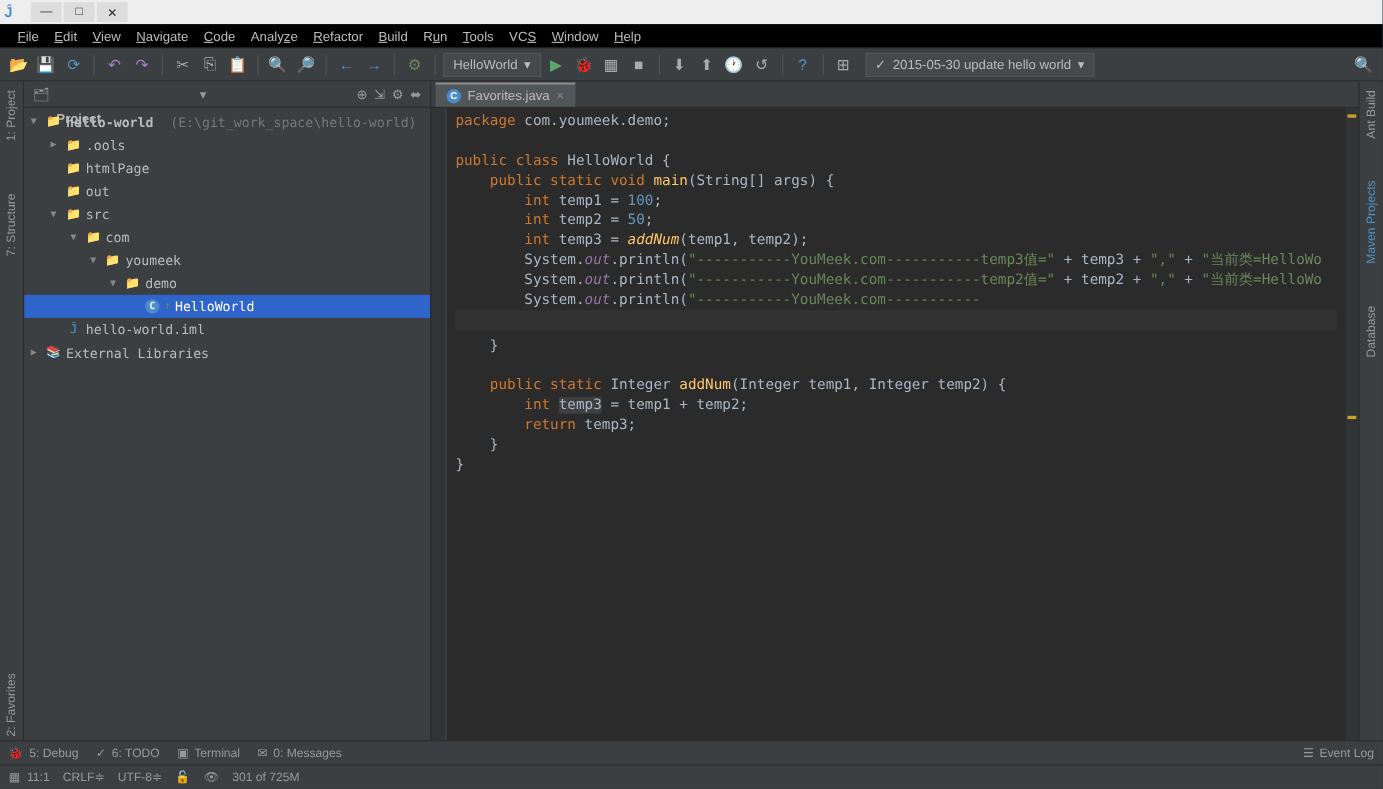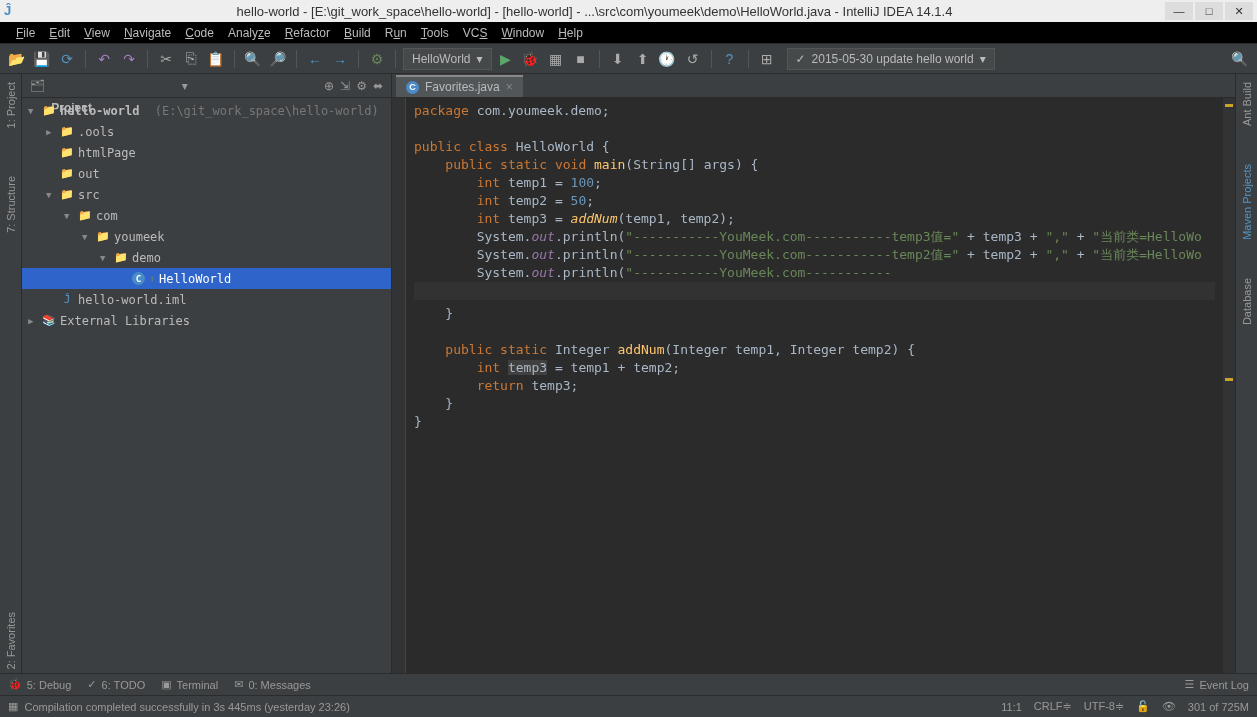--- a/index.html
+++ b/index.html
@@ -51,21 +51,20 @@
 .status-right { display: flex; gap: 12px; align-items: center; }
 .dim { color: #777; }
 .marker-bar { width: 12px; background: #313335; position: relative; }
 .marker { position: absolute; width: 8px; height: 3px; left: 2px; }
 </style>
 </head>
 <body>
 
 <div class="titlebar">
   <span class="titlebar-icon">Ĵ</span>
-  <span class="titlebar-title">hello-world - [E:\git_work_space\hello-world] - [hello-world] - ...\src\com\youmeek\demo\HelloWorld.java - IntelliJ IDEA 14.1.4</span>
   <div class="titlebar-buttons">
     <div class="titlebar-btn">—</div>
     <div class="titlebar-btn">□</div>
     <div class="titlebar-btn">✕</div>
   </div>
 </div>
 
 <div class="menubar">
   <span class="menu-item"><u>F</u>ile</span>
   <span class="menu-item"><u>E</u>dit</span>
@@ -250,21 +249,20 @@
     </span>
   <span style="flex:1"></span>
   <span class="bottom-tab">
       <span>☰</span>
       <span>Event Log</span>
     </span>
 </div>
 
 <div class="status-bar">
   <span>▦</span>&nbsp;&nbsp;
-  <span class="status-msg">Compilation completed successfully in 3s 445ms (yesterday 23:26)</span>
   <div class="status-right">
     <span>11:1</span>
     <span><span>CRLF</span>≑</span>
     <span><span>UTF-8</span>≑</span>
     <span>🔓</span>
     <span>👁</span>
     <span>301 of 725M</span>
   </div>
 </div>
 

